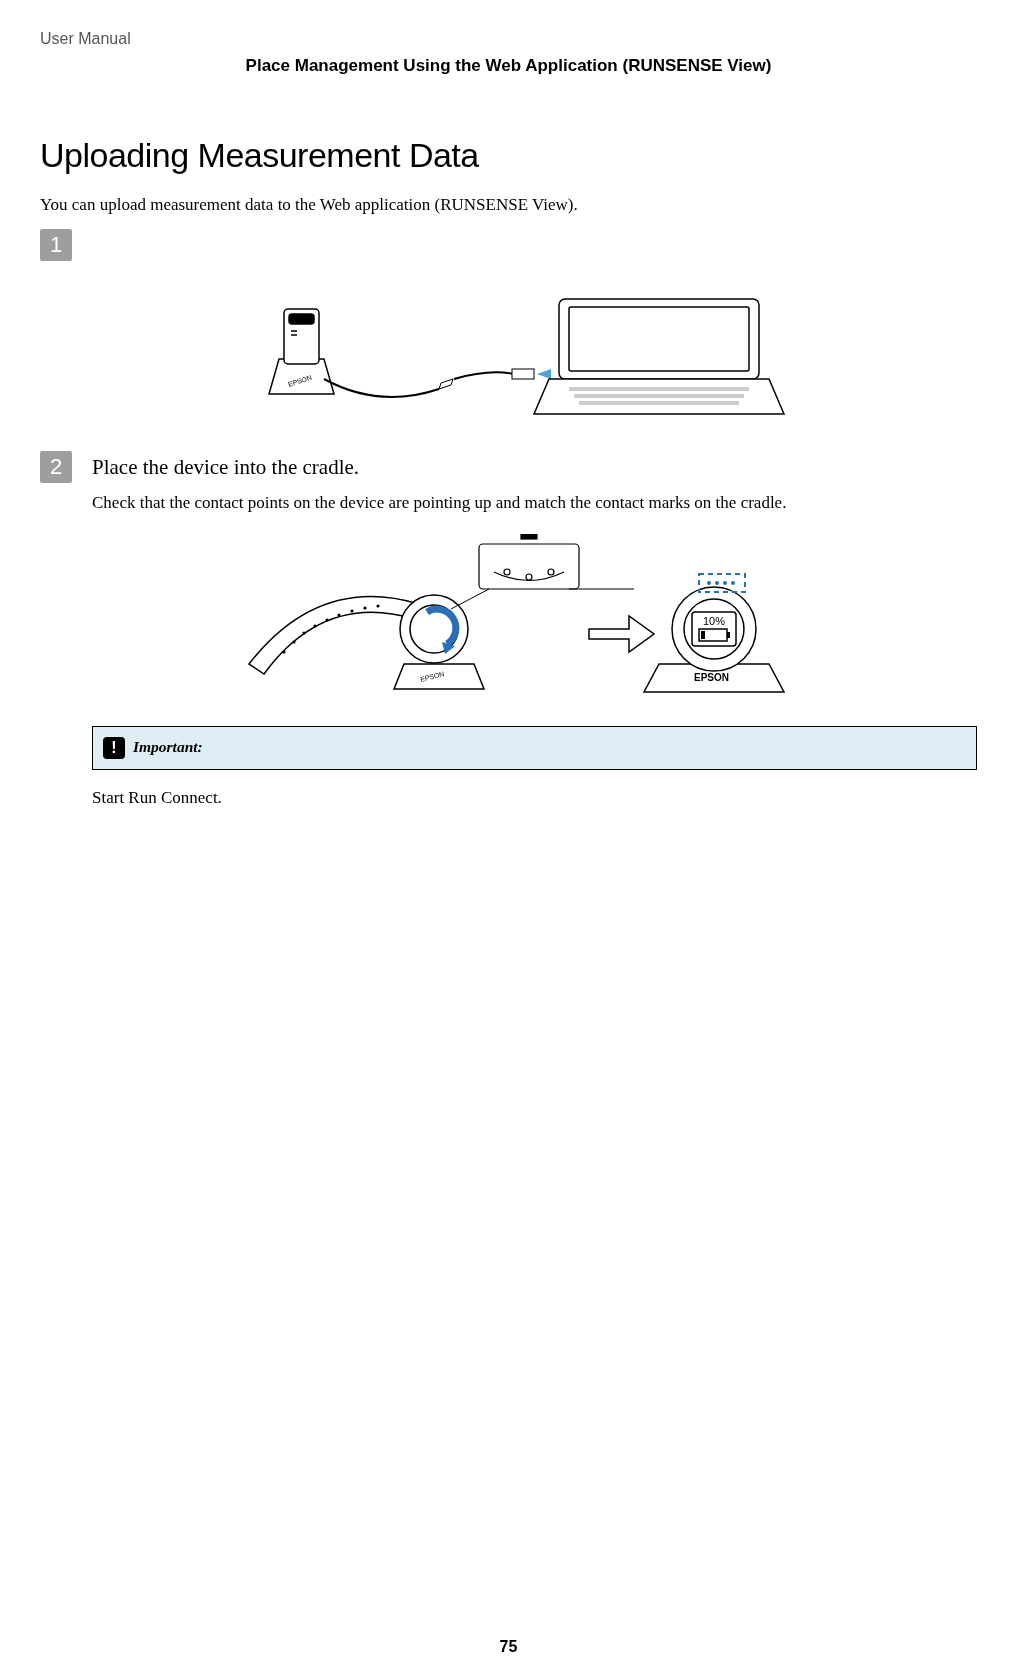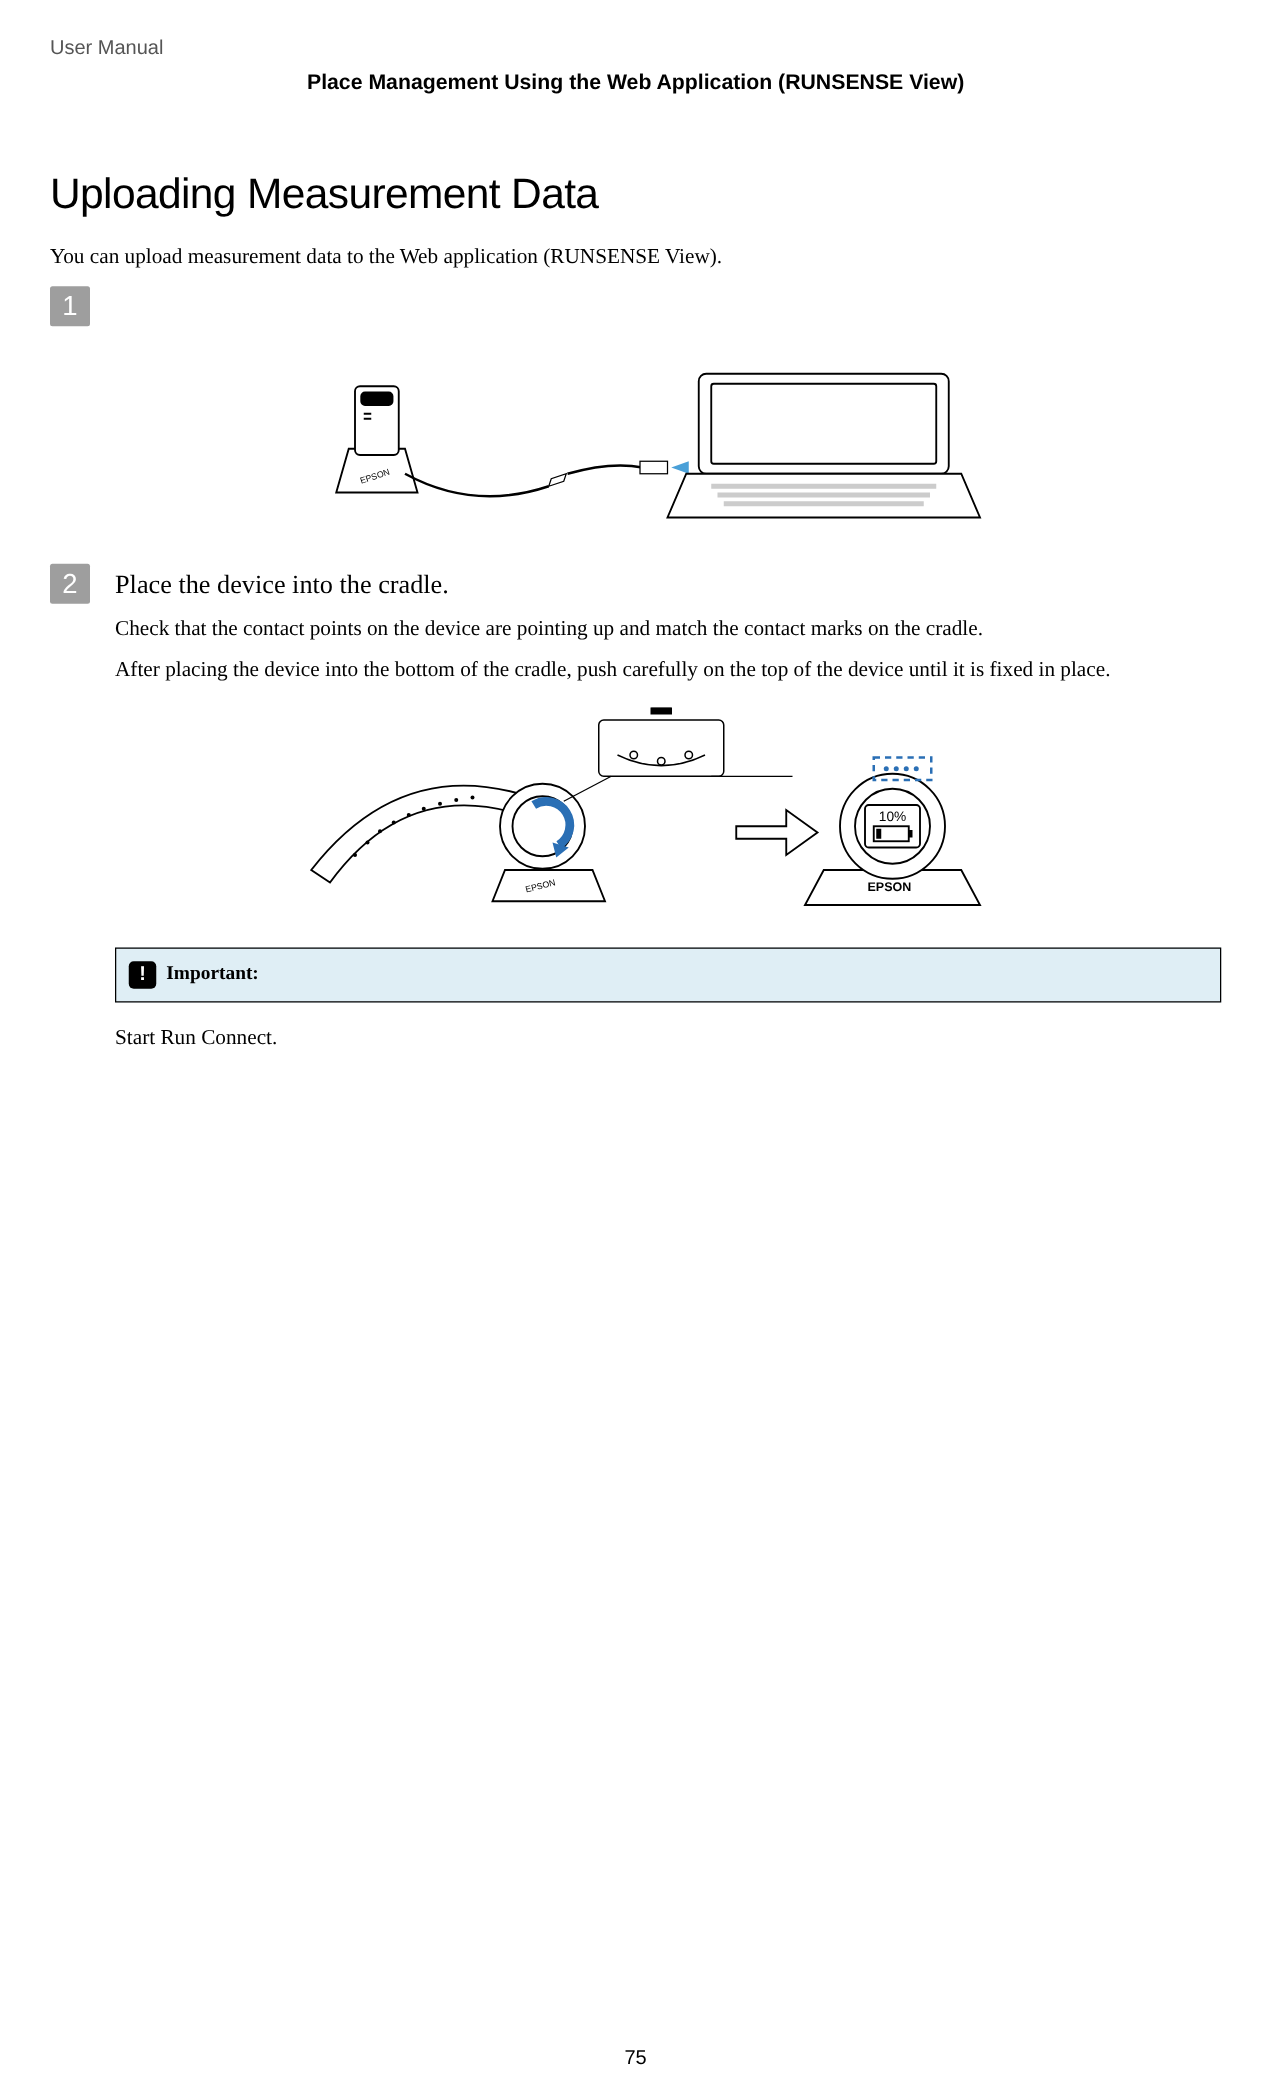--- a/index.html
+++ b/index.html
@@ -85,31 +85,31 @@
     color: #fff;
     border-radius: 4px;
     display: flex;
     align-items: center;
     justify-content: center;
     font-weight: bold;
     font-family: Arial, sans-serif;
     margin-right: 8px;
     flex-shrink: 0;
   }
-  .callout-text { font-size: 15.5px; line-height:1.35;text-align:right; }
+  .callout-text { font-style: italic; font-size: 15.5px; line-height:1.35;text-align:right; }
   .callout-text .label { font-weight: bold; }
   .after-callout {
     margin-left: 52px;
     font-size: 17px;
     margin-top: 16px;
   }
   .page-num {
     text-align: center;
     font-family: Arial, Helvetica, sans-serif;
-    font-weight: normal;
+    font-weight: bold;
     font-size: 16px;
     position: fixed;
     bottom: 20px;
     left: 0; right: 0;
   }
 </style>
 </head>
 <body>
 
 <div class="doc-type">User Manual</div>
@@ -157,21 +157,20 @@
 </svg>
 </div>
 
 <div class="step">
   <div class="step-num">2</div>
   <div class="step-text">Place the device into the cradle.</div>
 </div>
 
 <div class="step-body">
   <p>Check that the contact points on the device are pointing up and match the contact marks on the cradle.</p>
-  <p>After placing the device into the bottom of the cradle, push carefully on the top of the device until it is fixed in place.</p>
 </div>
 
 <div class="fig">
 <svg width="640" height="170" viewBox="0 0 640 170">
 
   <g stroke="#000" stroke-width="1.5" fill="#fff">
 
     <path d="M60 130 Q130 40 230 70 L225 85 Q135 58 75 140 Z"></path>
 
     <circle cx="245" cy="95" r="34"></circle>

